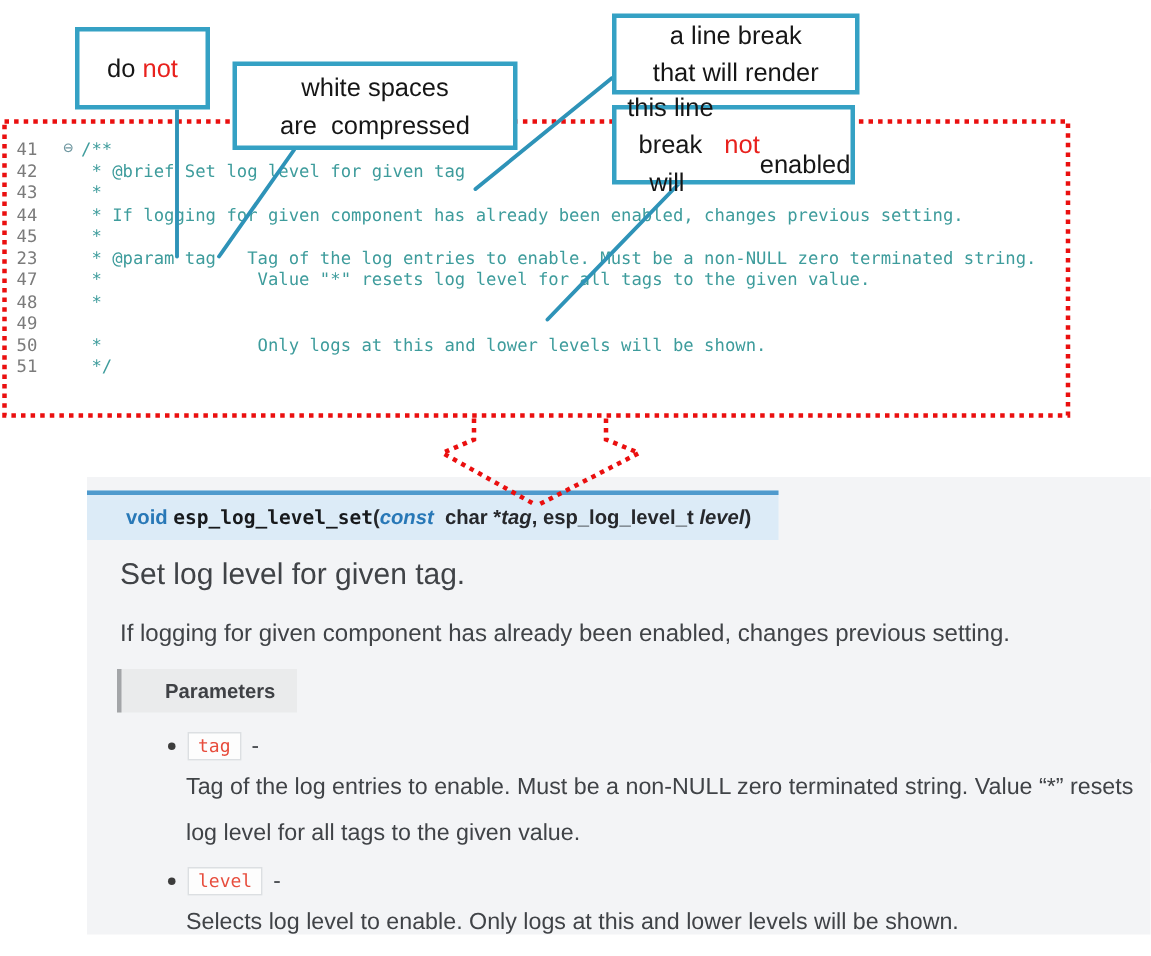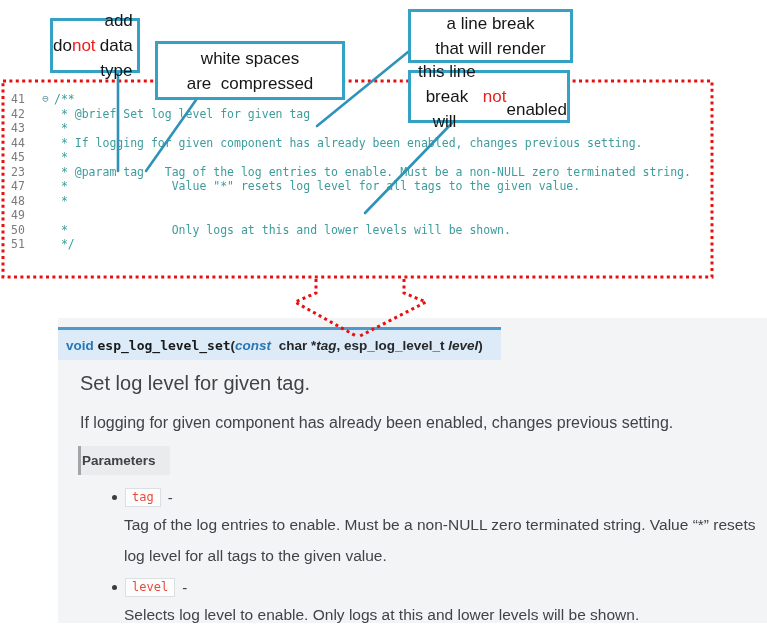--- a/index.html
+++ b/index.html
@@ -41,34 +41,34 @@
   .tok-b{color:#141414;font-weight:bold}
 
   
   .doc-panel{
     position:absolute;left:58px;top:318px;width:709px;height:305px;z-index:1;
     background:var(--panel-bg);overflow:hidden;
   }
   .sigbar{
     margin-top:9px;width:435px;height:30px;background:var(--sig-bar-bg);
     border-top:3px solid var(--sig-bar-border);
-    display:flex;align-items:center;padding-left:8px;white-space:pre;font-size:13.5px;
+    display:flex;align-items:center;padding-left:26px;white-space:pre;font-size:13.5px;
   }
   .sig-kw{color:var(--sig-keyword);font-weight:bold}
   .sig-kwi{color:var(--sig-keyword);font-weight:bold;font-style:italic}
   .sig-name{font-family:"DejaVu Sans Mono", monospace;font-weight:bold;font-size:13px;color:#17191c}
   .sig-pl{color:#26282c;font-weight:600}
   .sig-pm{color:#26282c;font-weight:600;font-style:italic}
 
   .doc-brief{margin:12px 0 0 22px;font-size:20px;color:var(--body-text)}
   .doc-desc{margin:19px 0 0 22px;font-size:16px;color:var(--body-text)}
   .rubric{
     margin:14px 0 0 20px;width:-moz-fit-content;width:fit-content;
     background:var(--rubric-bg);border-left:3px solid var(--rubric-border);
-    color:#3f4145;font-weight:bold;font-size:13.5px;padding:7px 14px 7px 1px;
+    color:#3f4145;font-weight:bold;font-size:13.5px;padding:7px 14px 7px 29px;
   }
   .param-list{margin-top:13px}
   .param-item + .param-item{margin-top:7px}
   .param-row{display:flex;align-items:center;margin-left:54px;height:18px}
   .bullet{width:5px;height:5px;border-radius:50%;background:#3c3c3c;margin-right:8px;flex:none}
   .param-code{
     font-family:"DejaVu Sans Mono", monospace;font-size:12px;color:var(--inline-code-red);
     background:#fdfdfd;border:1px solid var(--inline-code-border);padding:1px 6px 2px;
   }
   .param-dash{color:#3f4347;font-size:15px;margin-left:7px}
@@ -168,20 +168,19 @@
   <g>
     <polyline class="red-stroke" points="316,279 316,293 295,302 356,336"></polyline>
     <polyline class="red-stroke" points="404,279 404,293 426,302 360,336"></polyline>
   </g>
   <line class="blue-stroke" x1="118" y1="73" x2="118" y2="171"></line>
   <line class="blue-stroke" x1="196" y1="100" x2="146" y2="171"></line>
   <line class="blue-stroke" x1="408" y1="52" x2="317" y2="126"></line>
   <line class="blue-stroke" x1="452" y1="123" x2="365" y2="213"></line>
 </svg>
 
-<div class="callout" id="callout-no-datatype"><span>do </span><span class="red-word">not</span><span> add
-data type</span></div>
+<div class="callout" id="callout-no-datatype"><span>do </span><span class="red-word">not</span></div>
 <div class="callout" id="callout-whitespace"><span>white spaces
 are  compressed</span></div>
 <div class="callout" id="callout-break-renders"><span>a line break
 that will render</span></div>
 <div class="callout" id="callout-break-not-render"><span>this line break
 will </span><span class="red-word">not</span><span> enabled</span></div>
 
 </body></html>

